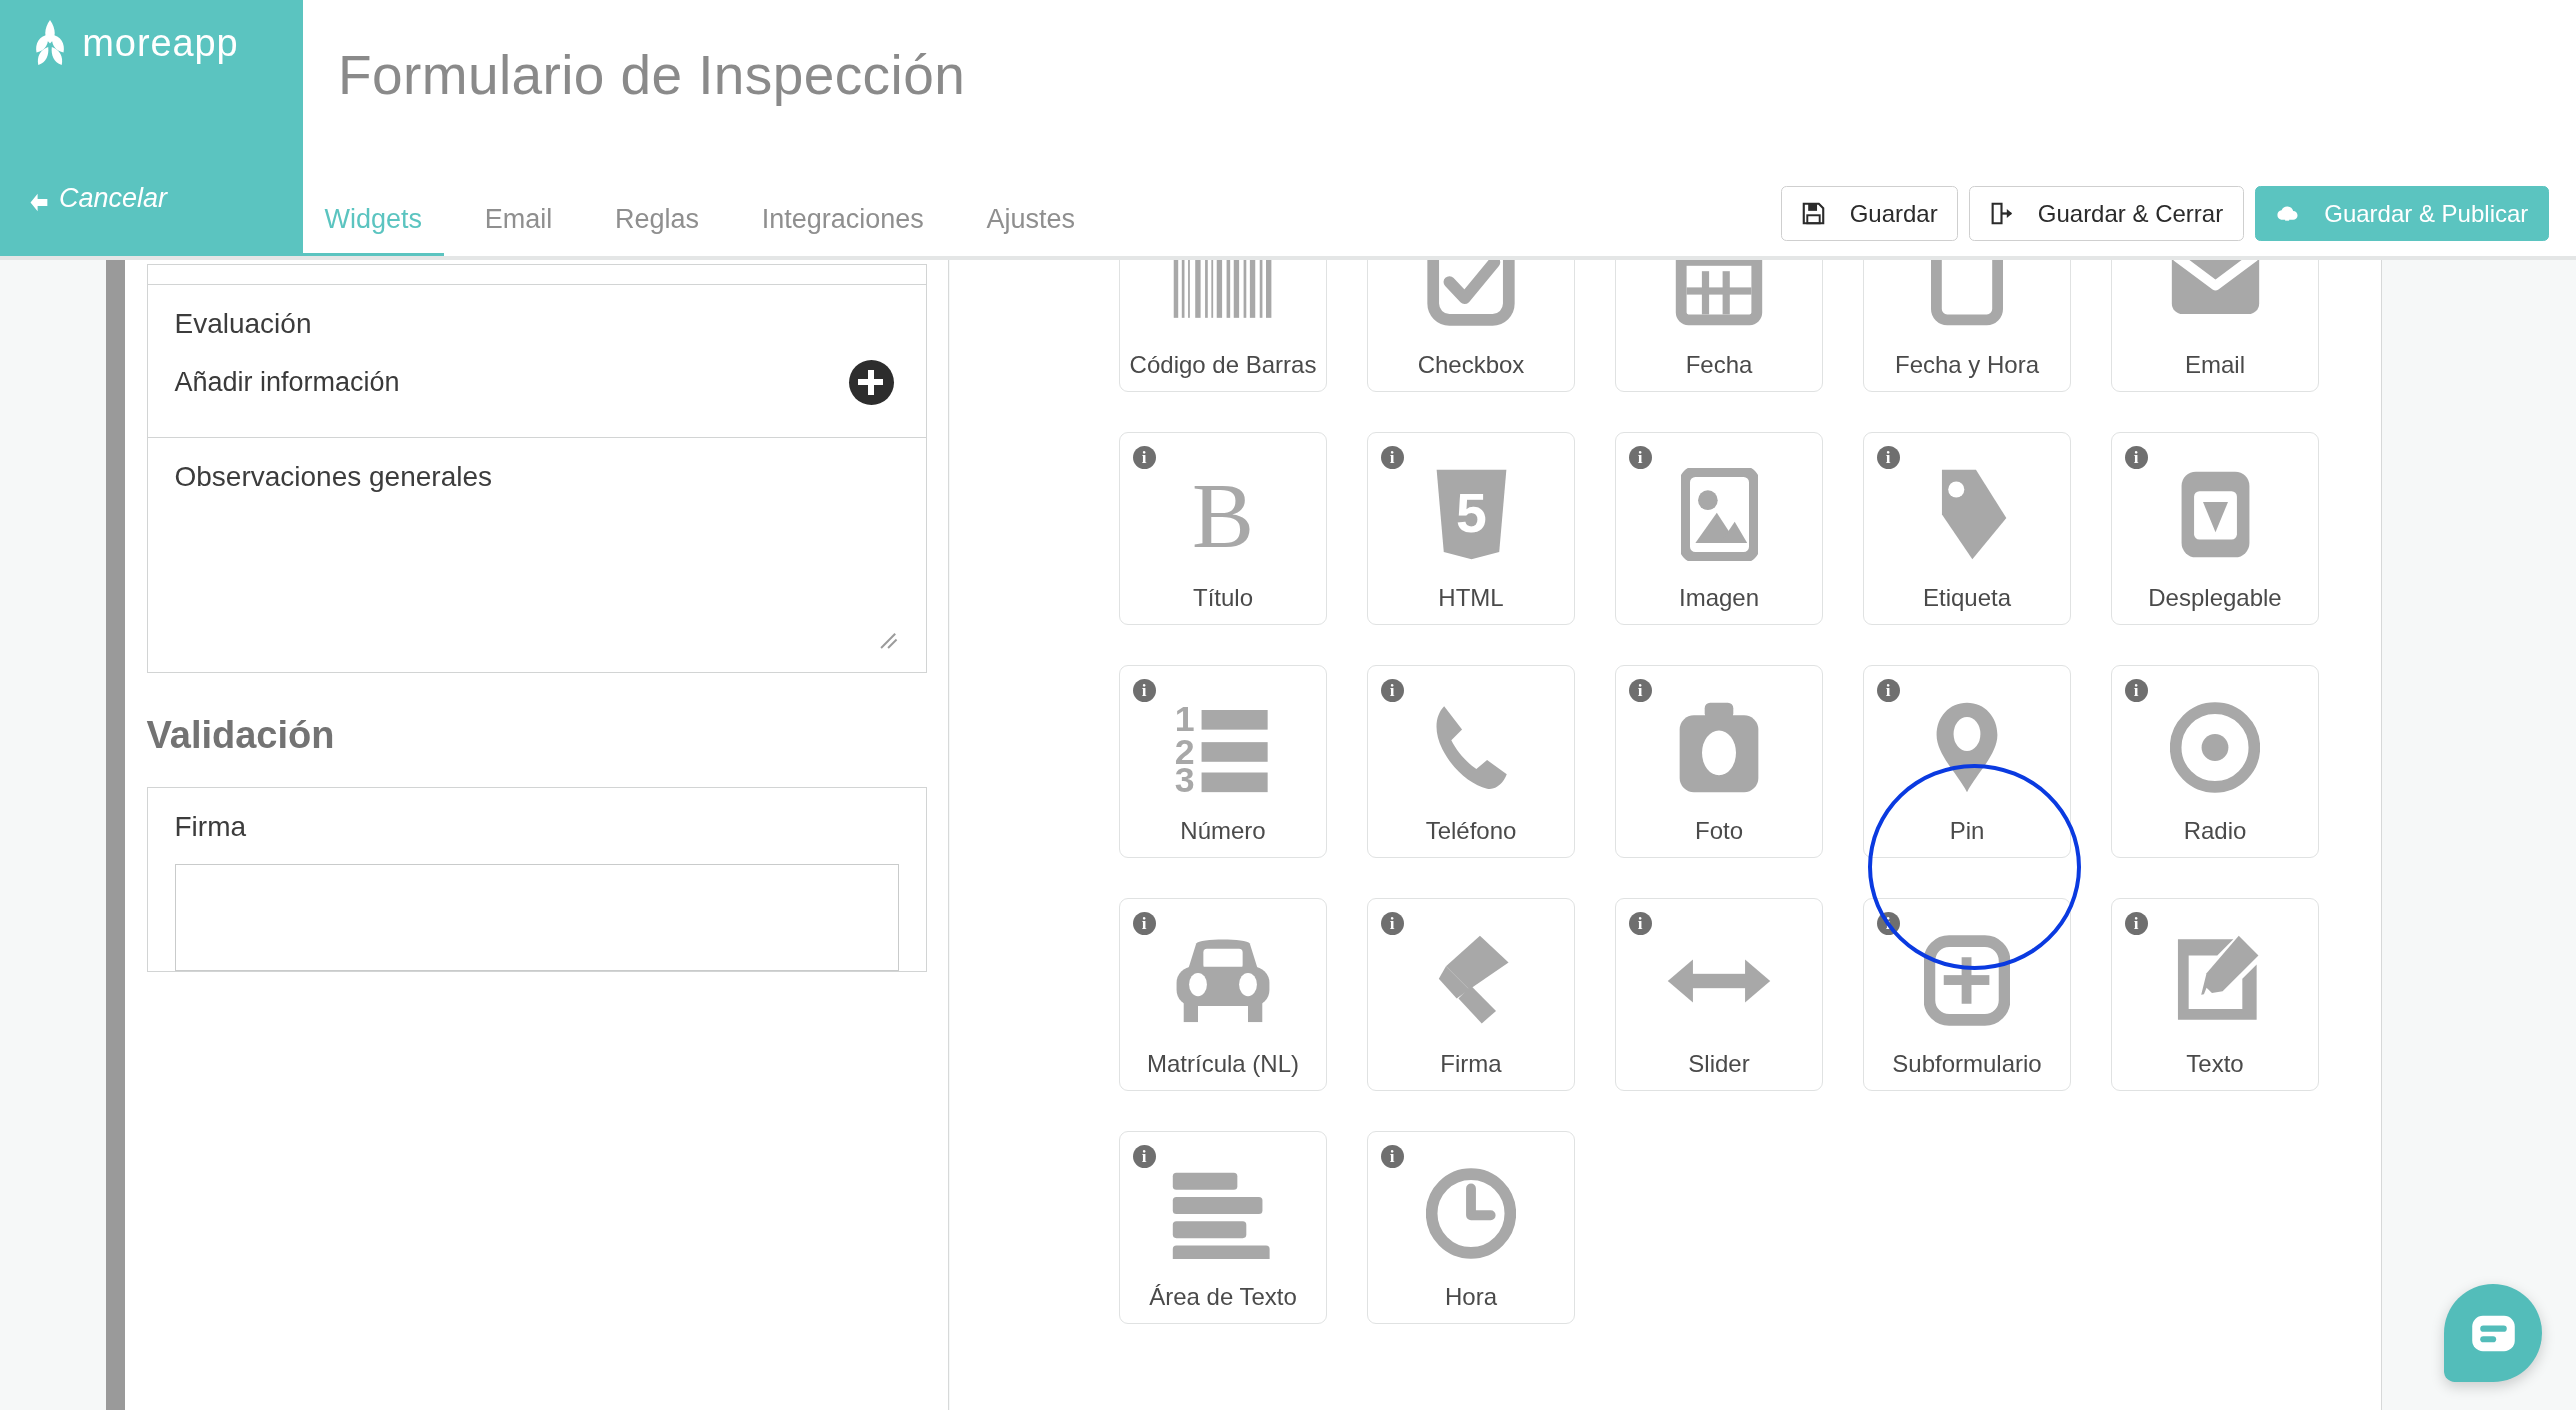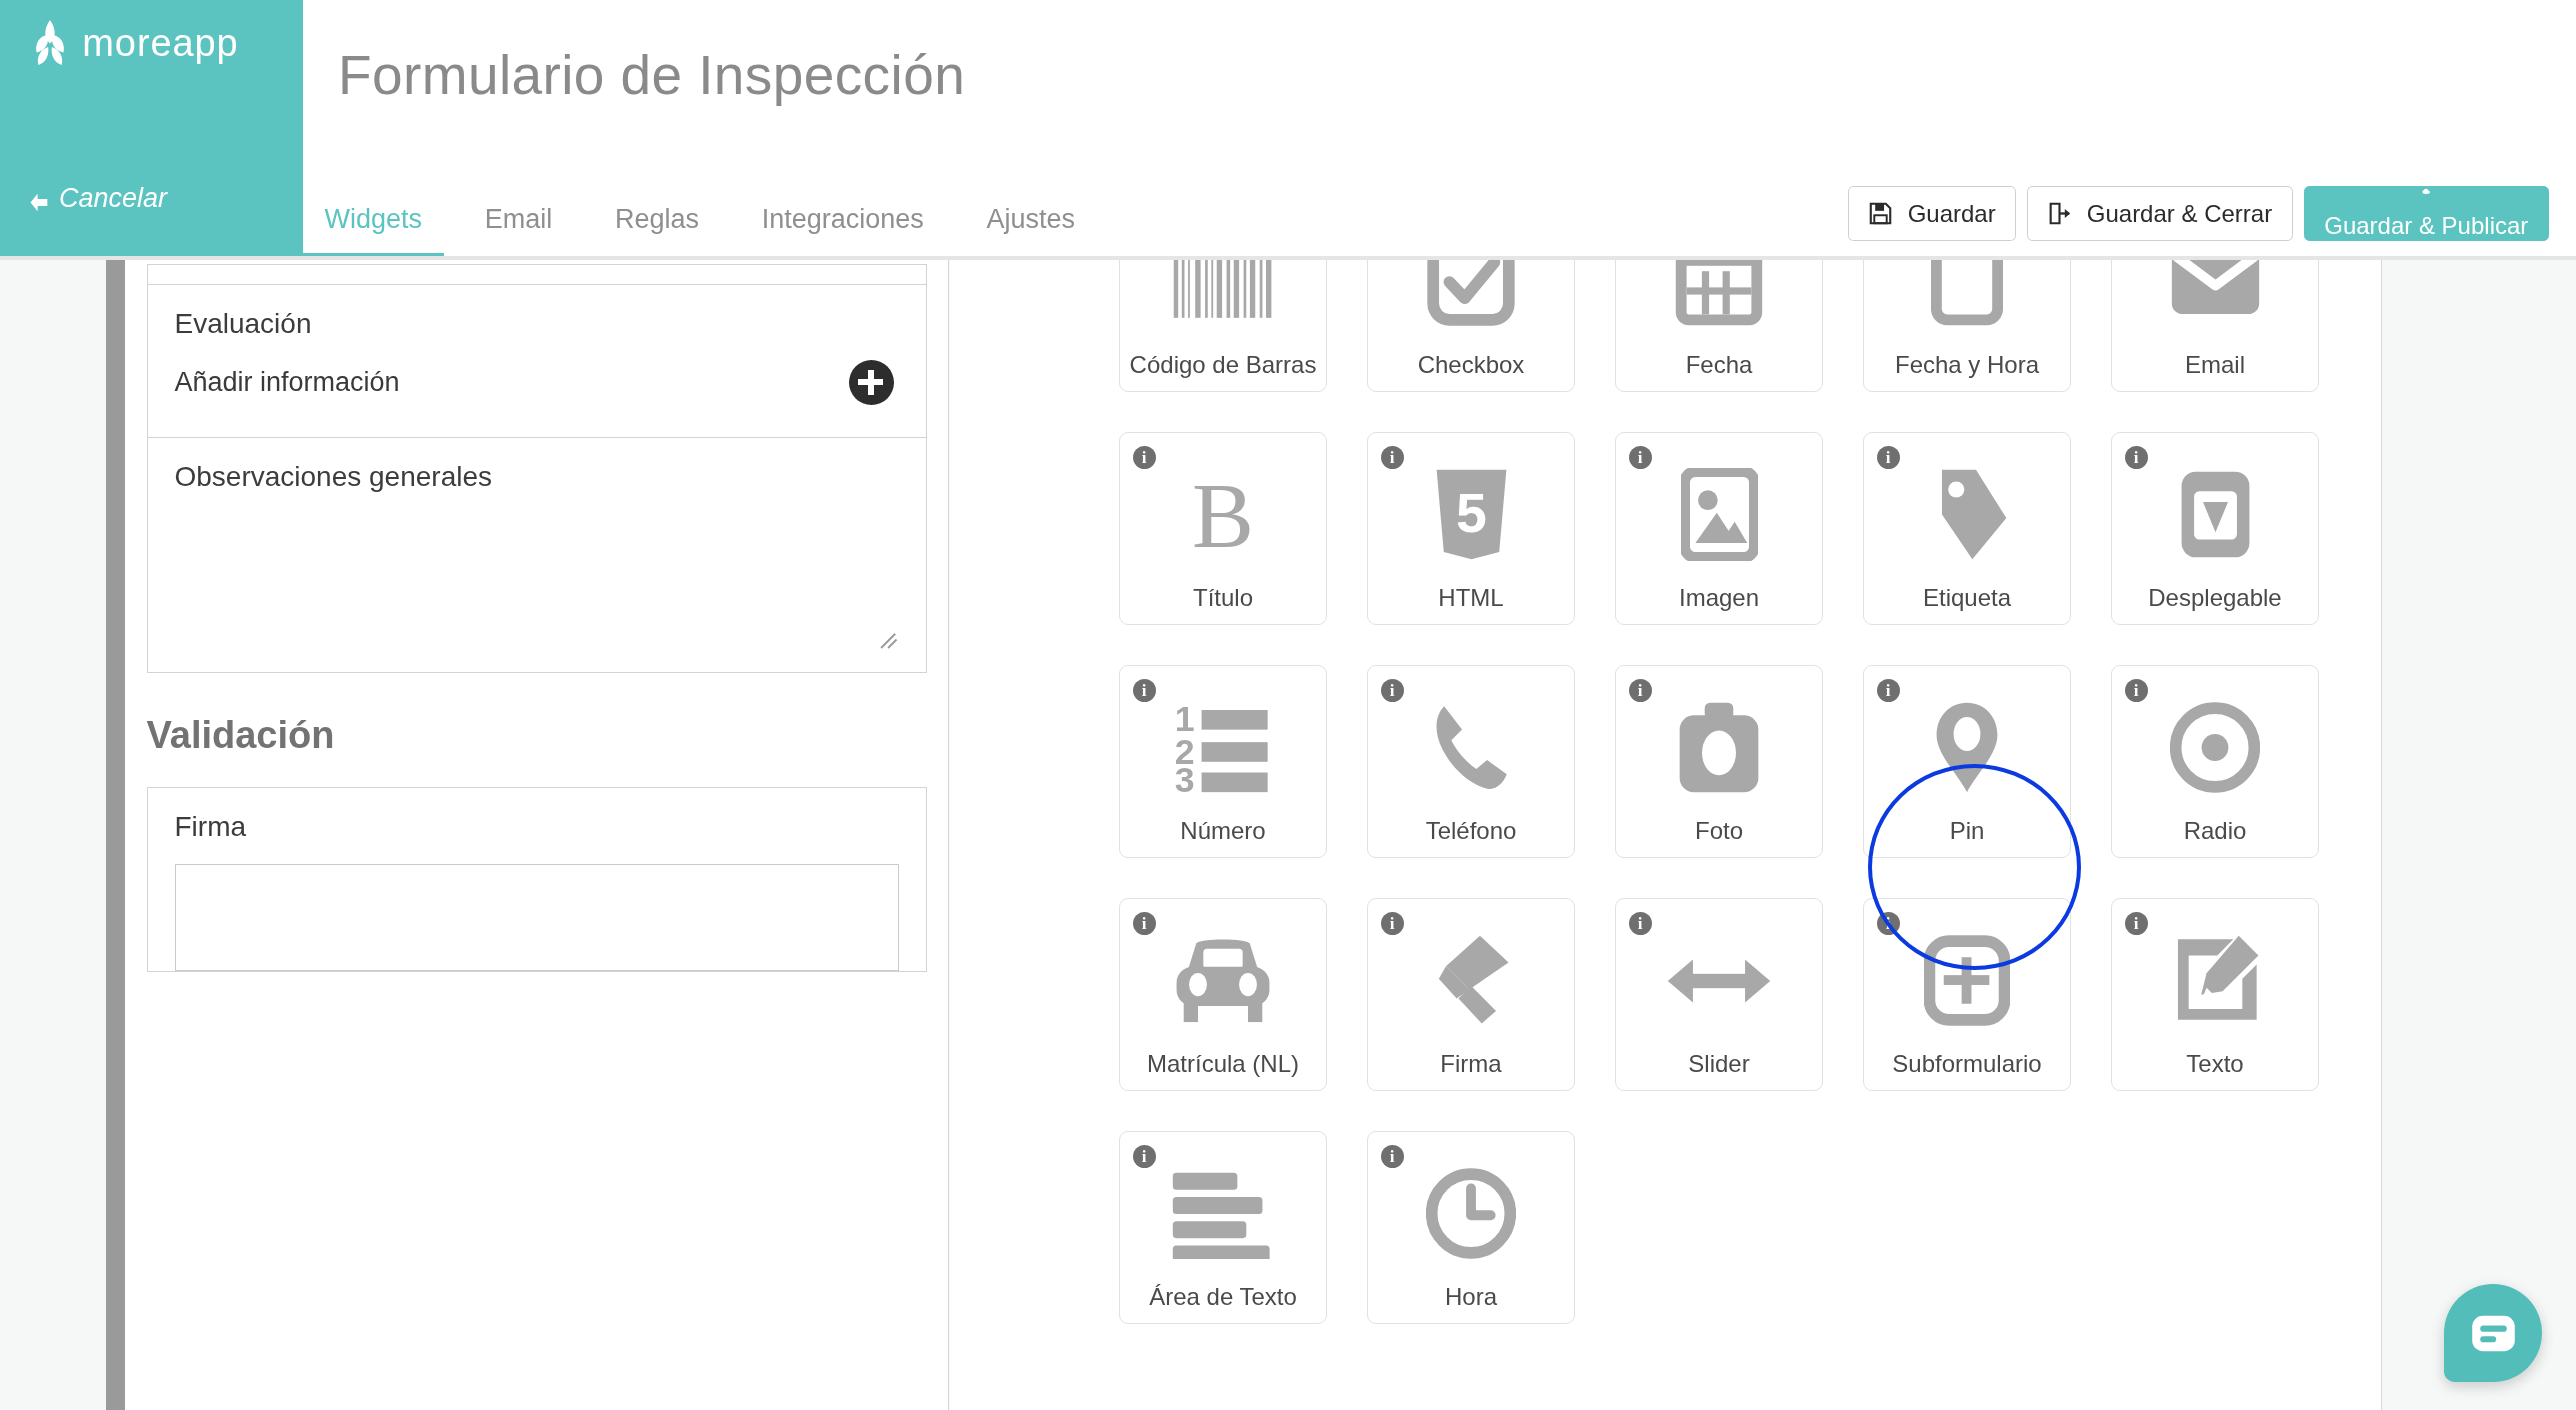--- a/index.html
+++ b/index.html
@@ -51,27 +51,27 @@
     margin-right: 19.7px; cursor: pointer; white-space: nowrap;
     border-bottom: 5.4px solid transparent;
   }
   .tab.active { color: #5bc4c0; border-bottom-color: #5bc4c0; }
 
   .header-actions {
     position: absolute; right: 27px; top: 186px;
     display: flex; gap: 10.7px; align-items: center;
   }
   .btn {
-    display: flex; align-items: center; gap: 16px;
+    display: flex; align-items: center; gap: 25px;
     height: 55px; padding: 0 19.7px; border-radius: 5.4px;
     font-size: 24px; cursor: pointer; white-space: nowrap;
     border: 0.9px solid #cfcfcf; background: #ffffff; color: #2b2b2b;
   }
   .btn-primary {
-    background: #5bc4c0; border-color: #5bc4c0; color: #ffffff; flex-direction: column;
+    background: #5bc4c0; border-color: #5bc4c0; color: #ffffff;
   }
   .btn svg { display:block; }
 
   .header-underline {
     position: absolute; left: 0; top: 256px; width: 2576px; height: 3.6px;
     background: #e4e6e6;
   }
 
   
   .body-area {

